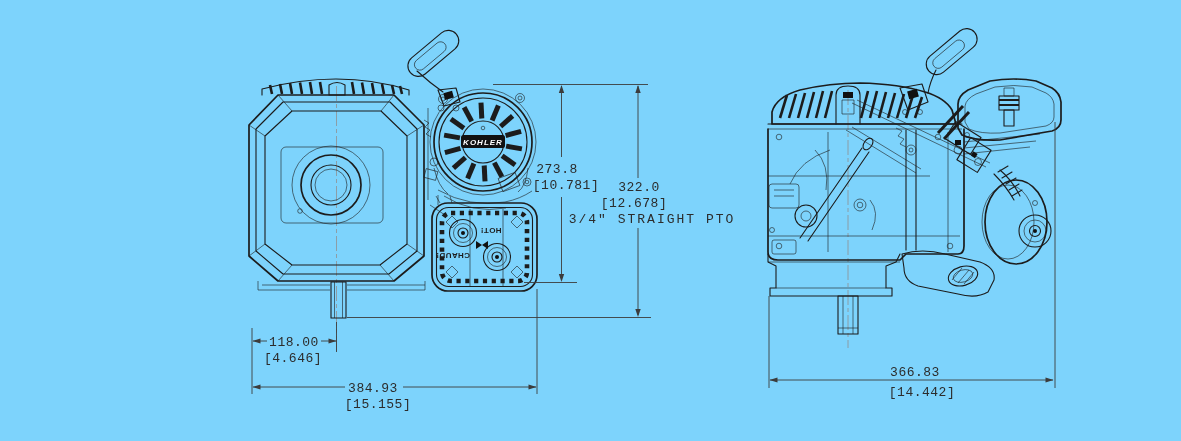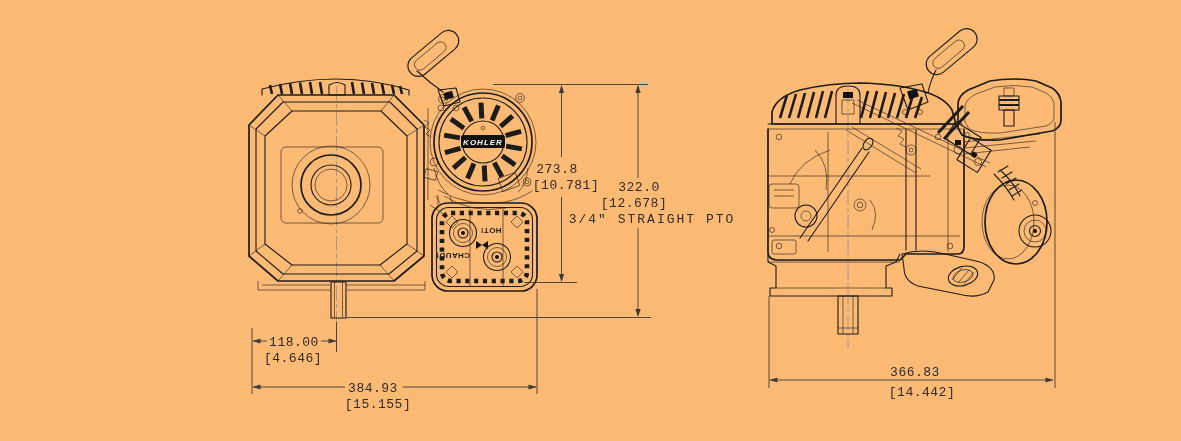--- a/index.html
+++ b/index.html
@@ -1,16 +1,16 @@
 <!DOCTYPE html>
 <html><head>
 <meta charset="utf-8">
 <style>
   html,body{margin:0;padding:0;background:#fff;}
-  .canvas{position:relative;width:1181px;height:441px;background:#fdba74;overflow:hidden;
+  .canvas{position:relative;width:1181px;height:441px;background:#7dd3fc;overflow:hidden;
           font-family:"Liberation Mono", monospace;}
   svg{display:block;}
   .ln  {fill:none;stroke:#1c1c1c;stroke-width:1.1;stroke-linejoin:round;stroke-linecap:round;}
   .ln2 {fill:none;stroke:#1c1c1c;stroke-width:1.7;stroke-linejoin:round;stroke-linecap:round;}
   .thin{fill:none;stroke:#1c1c1c;stroke-width:0.6;stroke-linejoin:round;}
   .slot{stroke:#1c1c1c;stroke-width:2.6;stroke-linecap:butt;}
   .spoke{stroke:#1c1c1c;stroke-width:5;stroke-linecap:butt;}
   .perf{fill:none;stroke:#1c1c1c;stroke-width:4.6;stroke-dasharray:4.2 4.6;}
   .dk  {fill:#111;stroke:none;}
   .dim {fill:none;stroke:#3c3c3c;stroke-width:0.9;}

